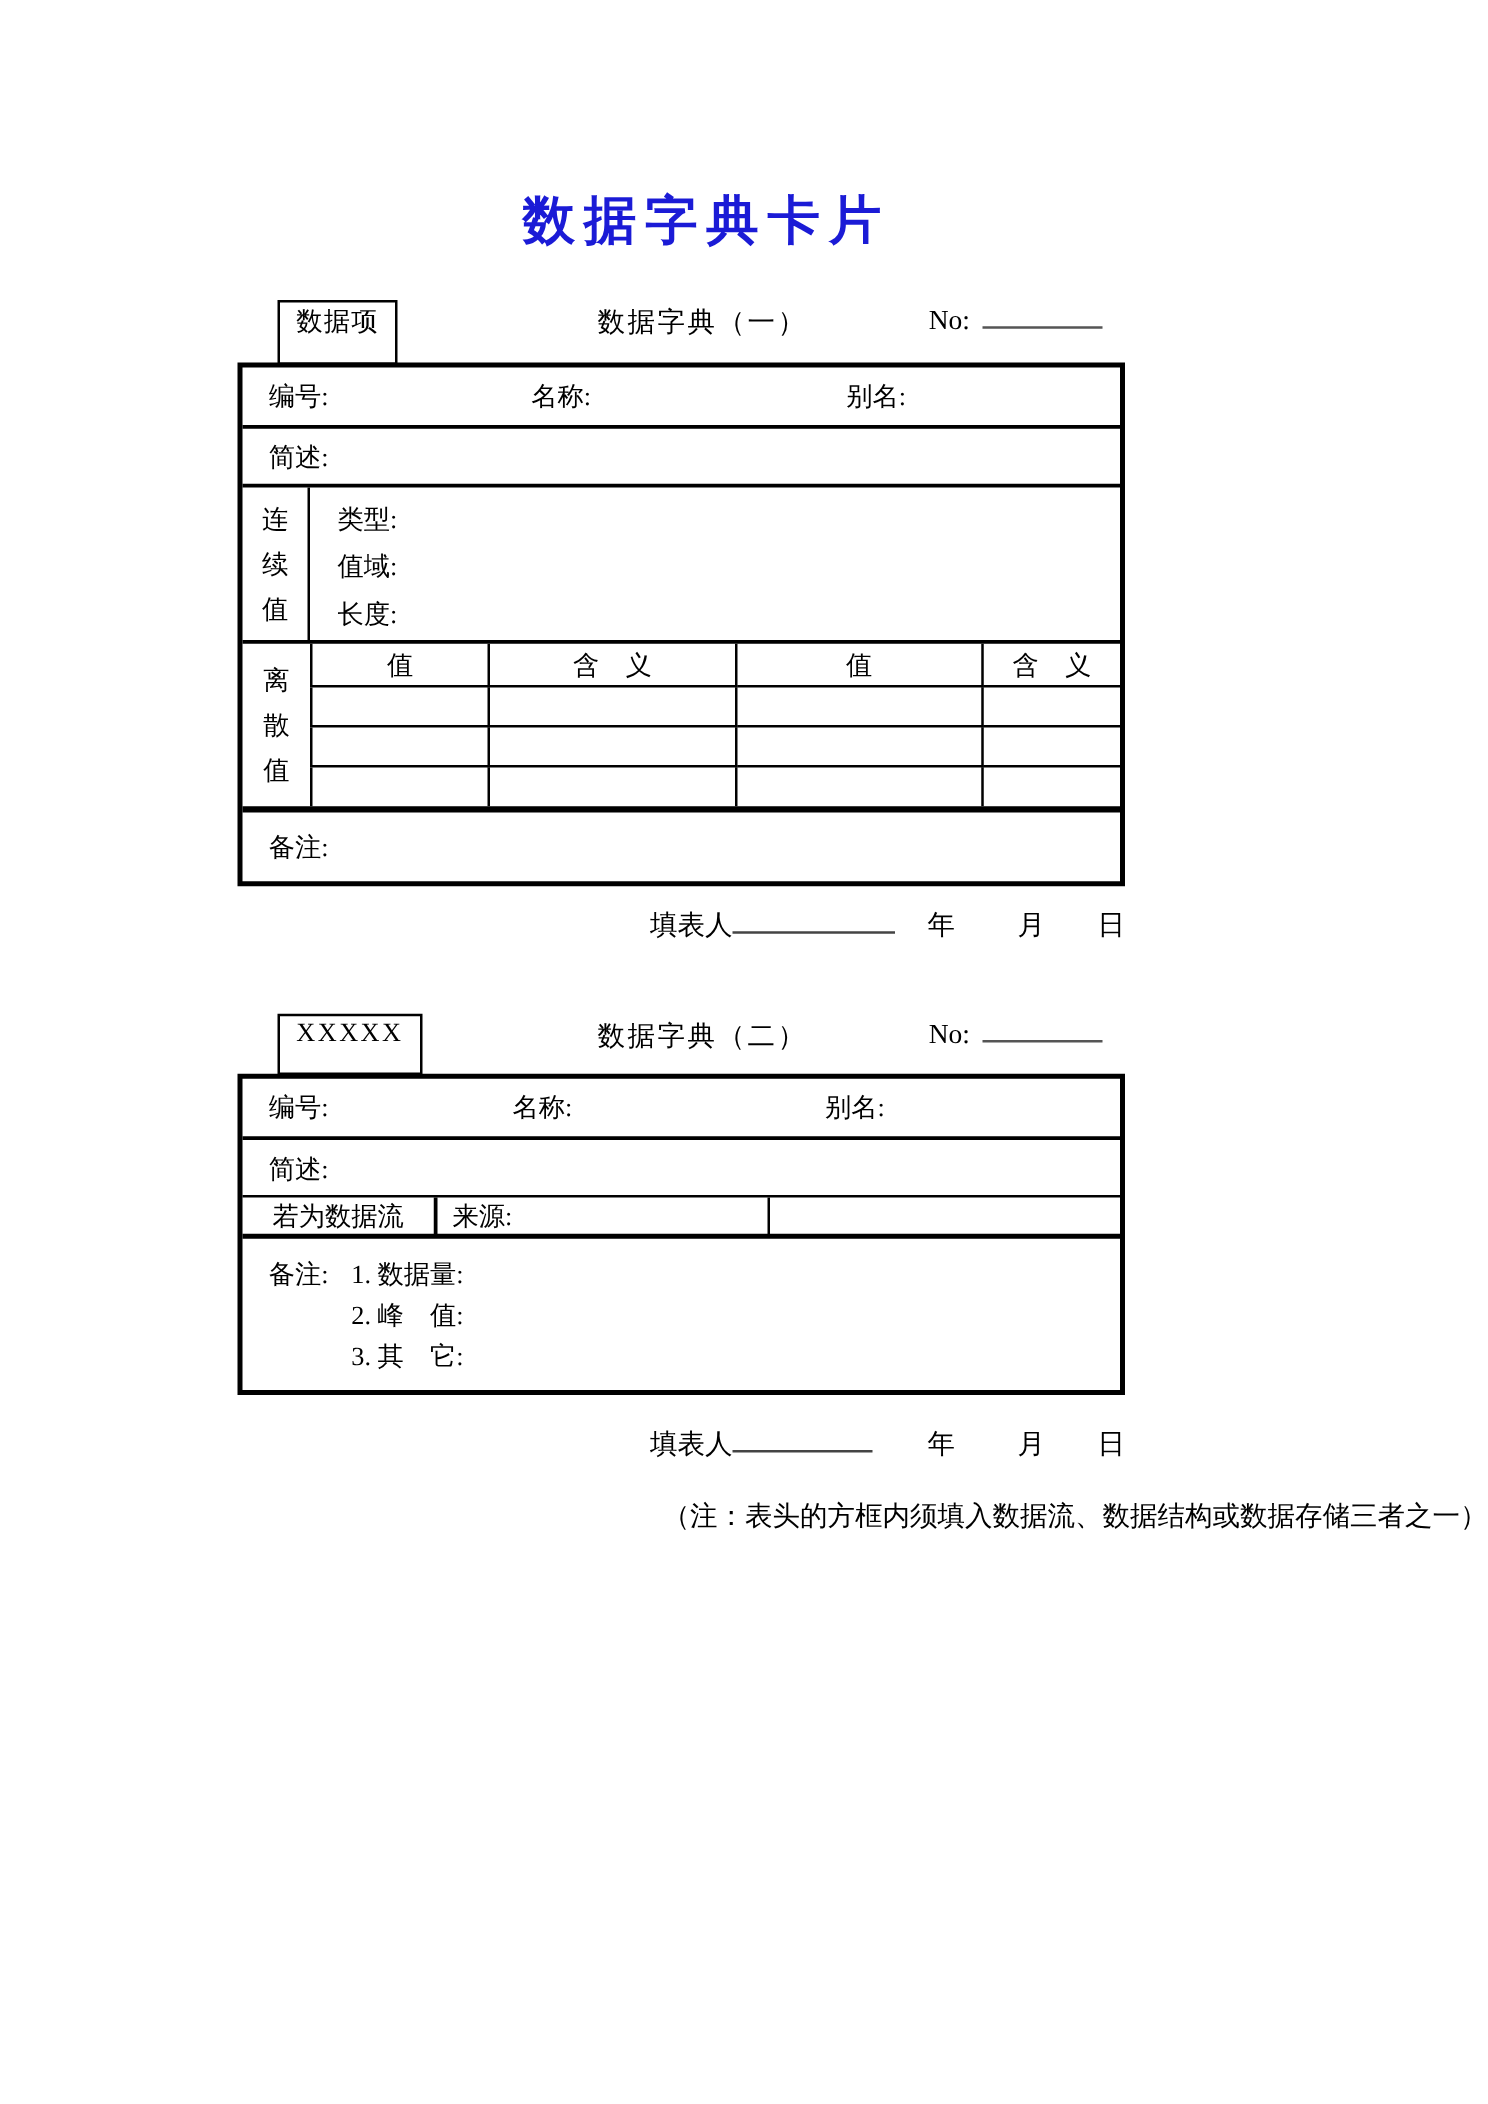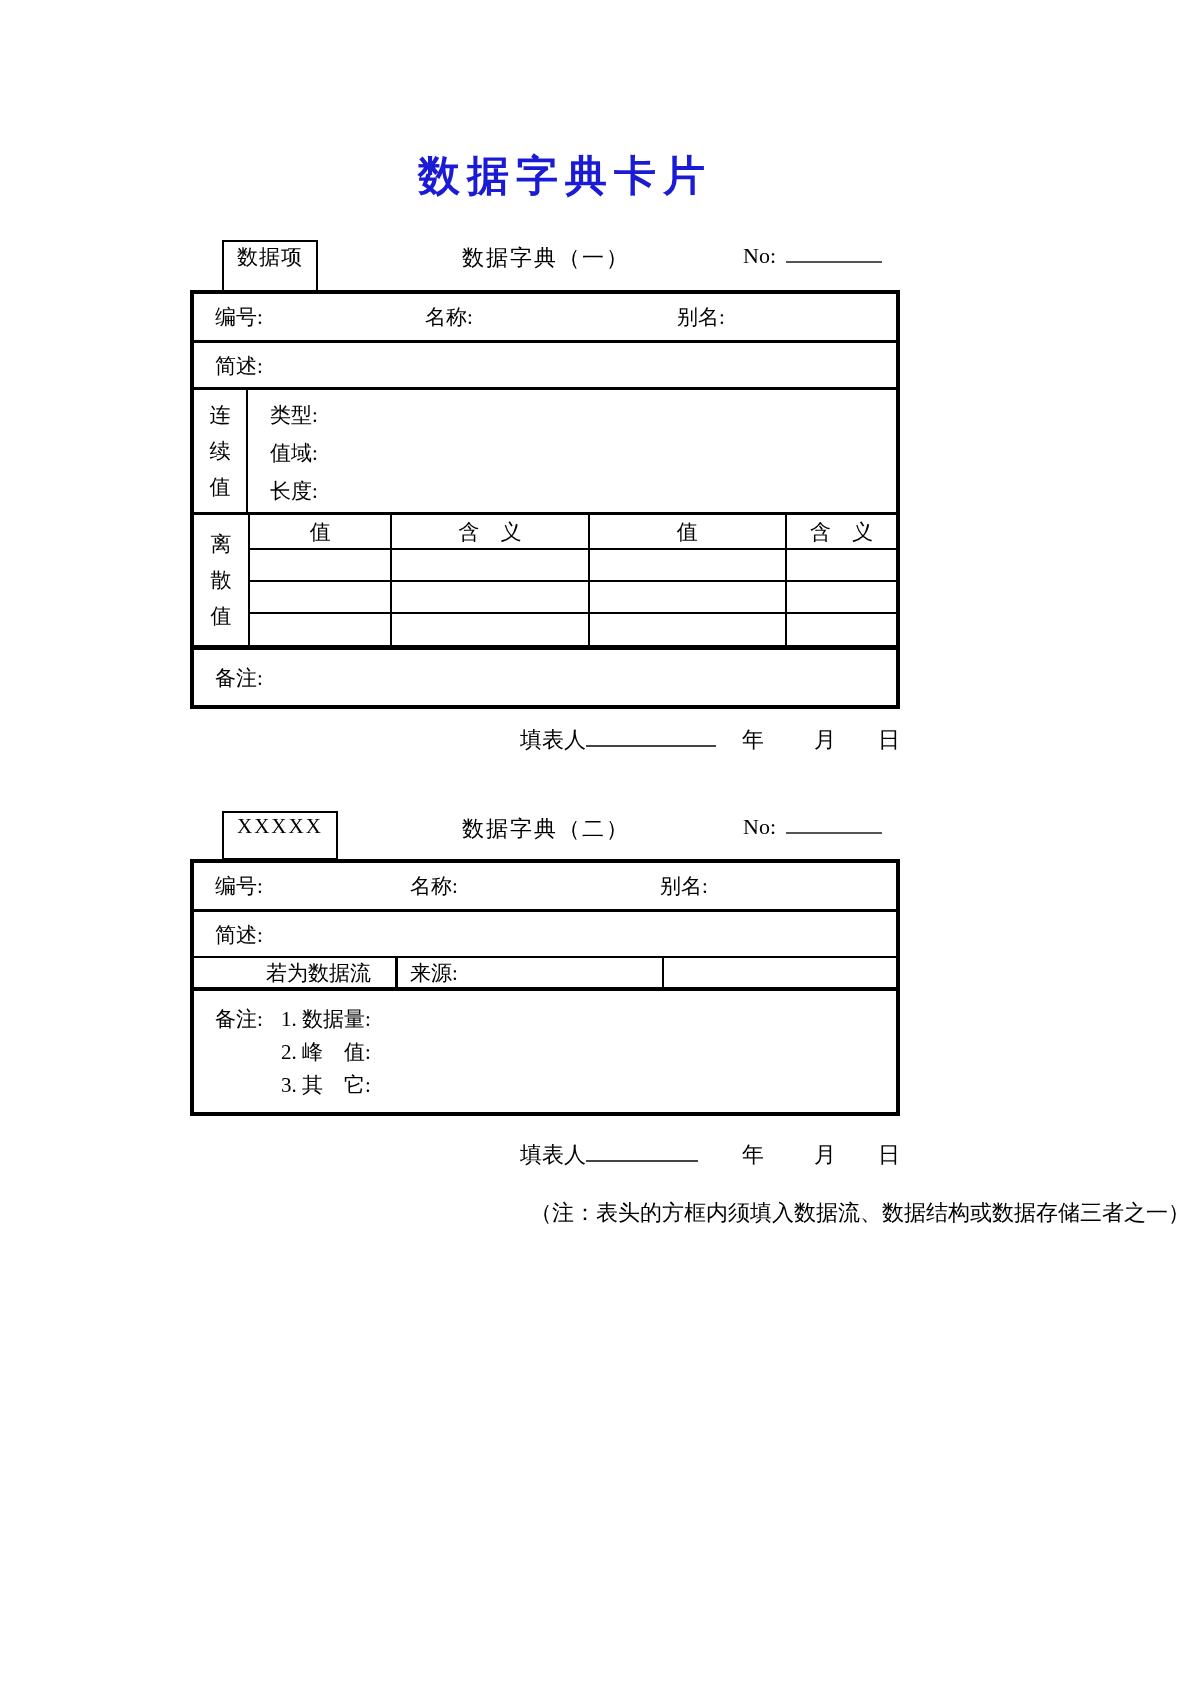--- a/index.html
+++ b/index.html
@@ -17,35 +17,35 @@
   
   .form-header {
     position:relative; width:710px; margin-left:190px; height:34px; font-size:22px;
   }
   .fh1 { margin-top:36px; }
   .fh2 { margin-top:56px; }
   .tag-box {
     position:absolute; left:32px; top:0; border:2px solid #000;
     padding:1px 13px 19px 13px; font-size:21px; letter-spacing:1px;
   }
-  .form-heading { position:absolute; left:272px; top:3px; letter-spacing:2px; }
+  .form-heading { position:absolute; left:288px; top:3px; letter-spacing:2px; }
   .no-field { position:absolute; left:553px; top:3px; }
   .no-line {
     display:inline-block; width:96px; height:20px; margin-left:10px;
     border-bottom:2px solid #555;
   }
   
   .card { width:710px; margin-left:190px; border:4px solid #000; font-size:21px; }
   .t1 { margin-top:16px; }
   .t2 { margin-top:14px; }
   .row-triplet { position:relative; height:46px; line-height:46px; }
   .row-triplet .f { position:absolute; top:0; }
   .sep3 { border-top:3px solid #000; }
   .sep4 { border-top:4px solid #000; }
-  .sep2 { border-top:2px solid #000;padding-left:48px; }
+  .sep2 { border-top:2px solid #000; }
   .sep5 { border-top:5px solid #000; }
   .row-brief { height:47px; line-height:47px; padding-left:21px; }
   .row-comp  { height:54px; line-height:54px; padding-left:21px; }
   .split-row { display:flex; }
   .vlabel {
     width:54px; border-right:2px solid #000; flex:0 0 54px;
     display:flex; flex-direction:column; justify-content:center; align-items:center;
     line-height:36px;
   }
   .cont-body { flex:1; padding:6px 0 2px 22px; }

